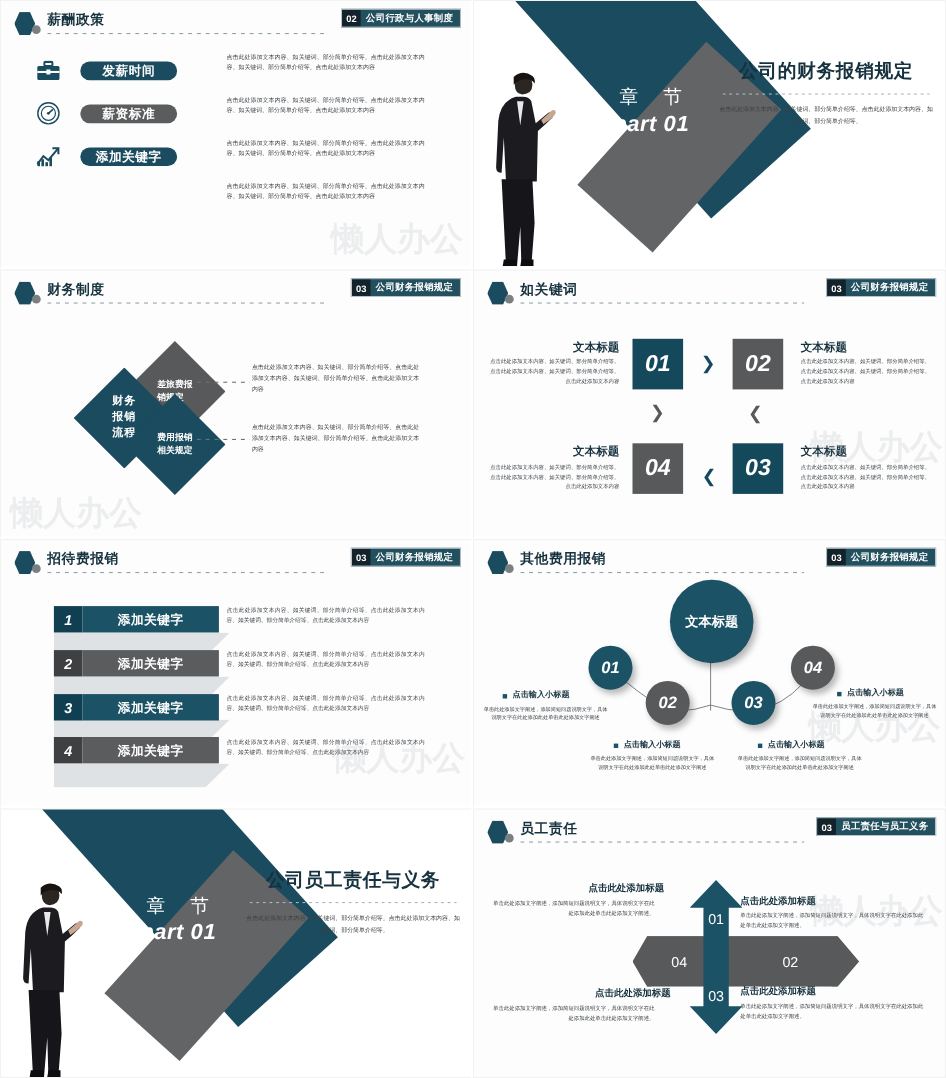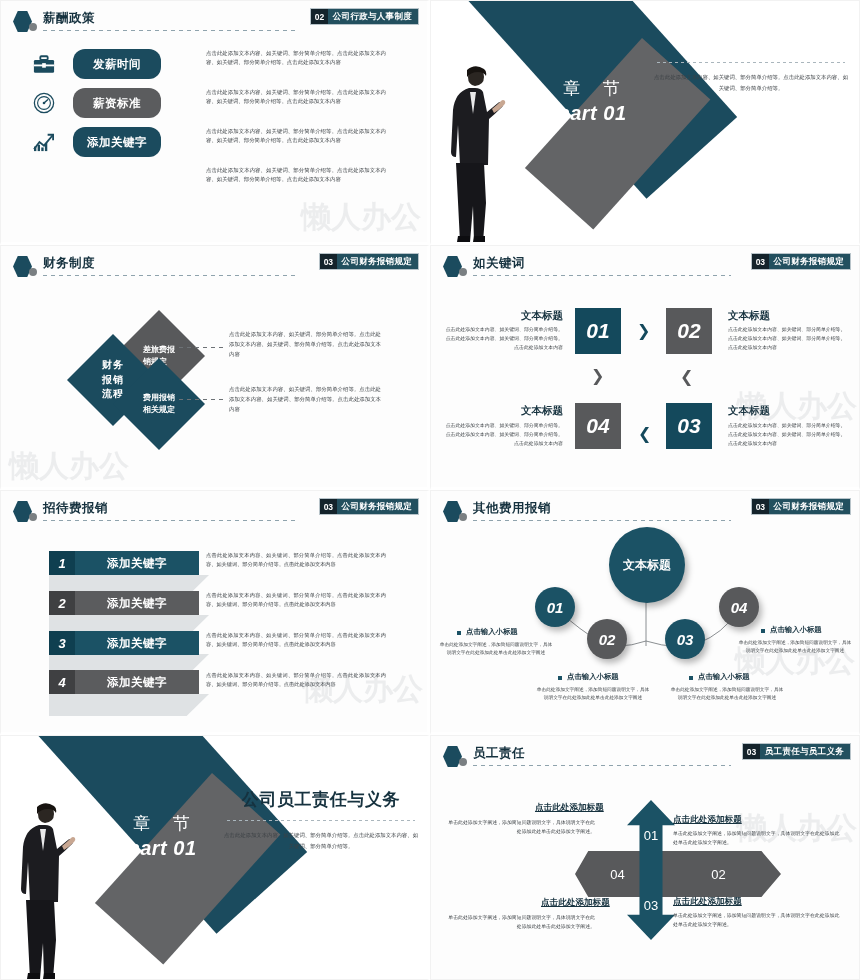--- a/index.html
+++ b/index.html
@@ -62,21 +62,21 @@
     font-size:8.5px; font-weight:bold;
     padding:0 6px 0 5px; display:flex; align-items:center;
     white-space:nowrap; letter-spacing:.3px;
   }
 
   
   .s1-rows{ position:absolute; left:26px; top:48px; }
   .s1-row{ display:flex; align-items:center; height:30px; margin-bottom:9px; }
   .s1-ico{ width:34px; height:28px; display:flex; align-items:center; justify-content:center; color:#1b4b5e; }
   .s1-pill{
-    width:88px; height:30px; border-radius:12px;
+    width:88px; height:17px; border-radius:12px;
     display:flex; align-items:center; justify-content:center;
     color:#fff; font-size:11.5px; font-weight:bold; letter-spacing:.5px;
     margin-left:12px;
   }
   .pill-teal{ background:#1b4b5e; }
   .pill-gray{ background:#5b5c5e; }
   .s1-txt{
     position:absolute; left:205px; width:180px;
     font-size:5.4px; line-height:1.7; color:#3c4145; text-align:justify;
   }
@@ -186,21 +186,21 @@
   .arw{ position:absolute; display:flex; align-items:center; justify-content:center;
         color:#ffffff; font-size:13px; }
   .arw-up{ width:48px; height:70px; background:#1b5265;
     clip-path:polygon(50% 0,100% 36%,74% 36%,74% 100%,26% 100%,26% 36%,0 36%); }
   .arw-dn{ width:48px; height:70px; background:#1b5265;
     clip-path:polygon(50% 100%,100% 64%,74% 64%,74% 0,26% 0,26% 64%,0 64%); }
   .arw-rt{ height:46px; background:#58595b;
     clip-path:polygon(0 0,80% 0,80% -14%,100% 50%,80% 114%,80% 100%,0 100%); }
   .arw-lf{ height:46px; background:#58595b;
     clip-path:polygon(100% 0,20% 0,20% -14%,0 50%,20% 114%,20% 100%,100% 100%); }
-  .s8-h{ position:absolute; font-size:8.6px; font-weight:bold; color:#16323f; white-space:nowrap;text-decoration:underline; }
+  .s8-h{ position:absolute; font-size:8.6px; font-weight:bold; color:#16323f; white-space:nowrap; }
   .s8-p{ position:absolute; width:148px; font-size:4.9px; line-height:1.85; color:#3c4145; }
 
   .wm{ position:absolute; color:rgba(120,130,138,.13); font-size:30px; font-weight:bold;
        pointer-events:none; user-select:none; }
 </style>
 </head>
 <body>
 
 <div class="grid">
 
@@ -277,20 +277,21 @@
       <path d="M29 172 h11 v6 h-12z" fill="#0d0d10"></path>
       <path d="M25 28 l6 0 -3 22z" fill="#e9e9ea"></path>
     </svg>
 
     <div class="cover-label">
       <div class="cn">章 节</div>
       <div class="en">part 01</div>
     </div>
 
     <div class="cover-right">
+      <div class="cover-h1">公司的财务报销规定</div>
       <div class="cover-rule"></div>
       <div class="cover-p">点击此处添加文本内容、如关键词、部分简单介绍等。点击此处添加文本内容、如关键词、部分简单介绍等。</div>
     </div>
   </div>
 
   <div class="slide edge-l edge-t">
     <div class="hdr">
       <div class="hex"></div>
       <div class="hex-dot"></div>
       <div class="hdr-title">财务制度</div>

